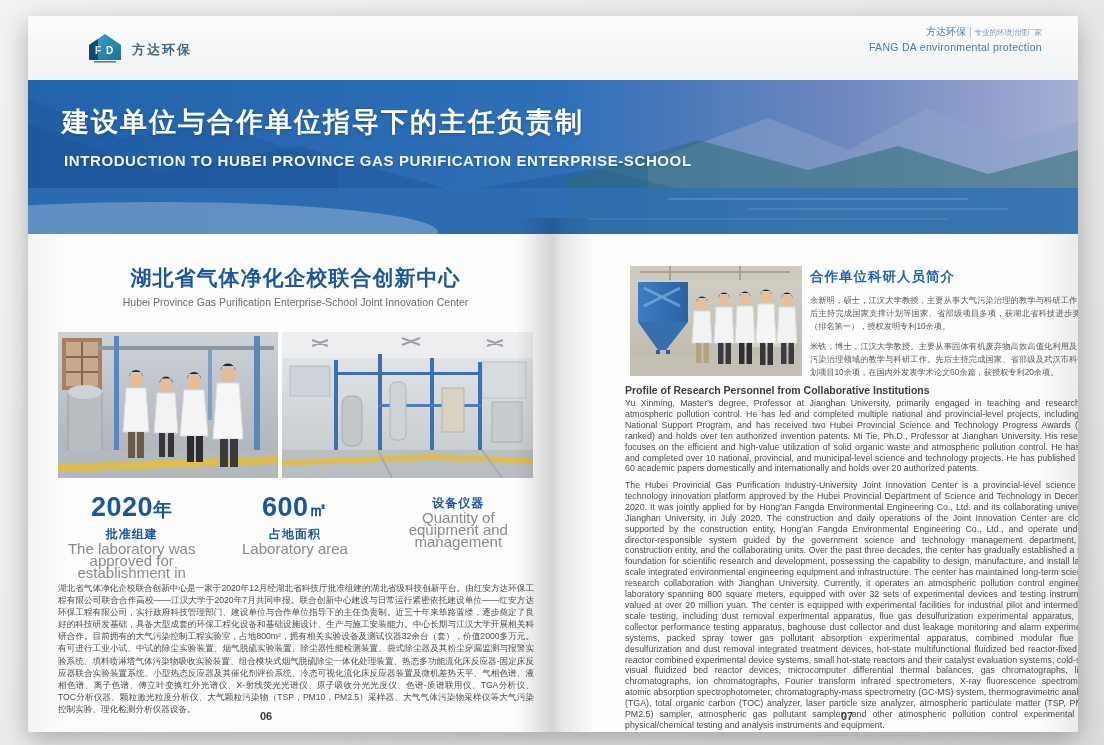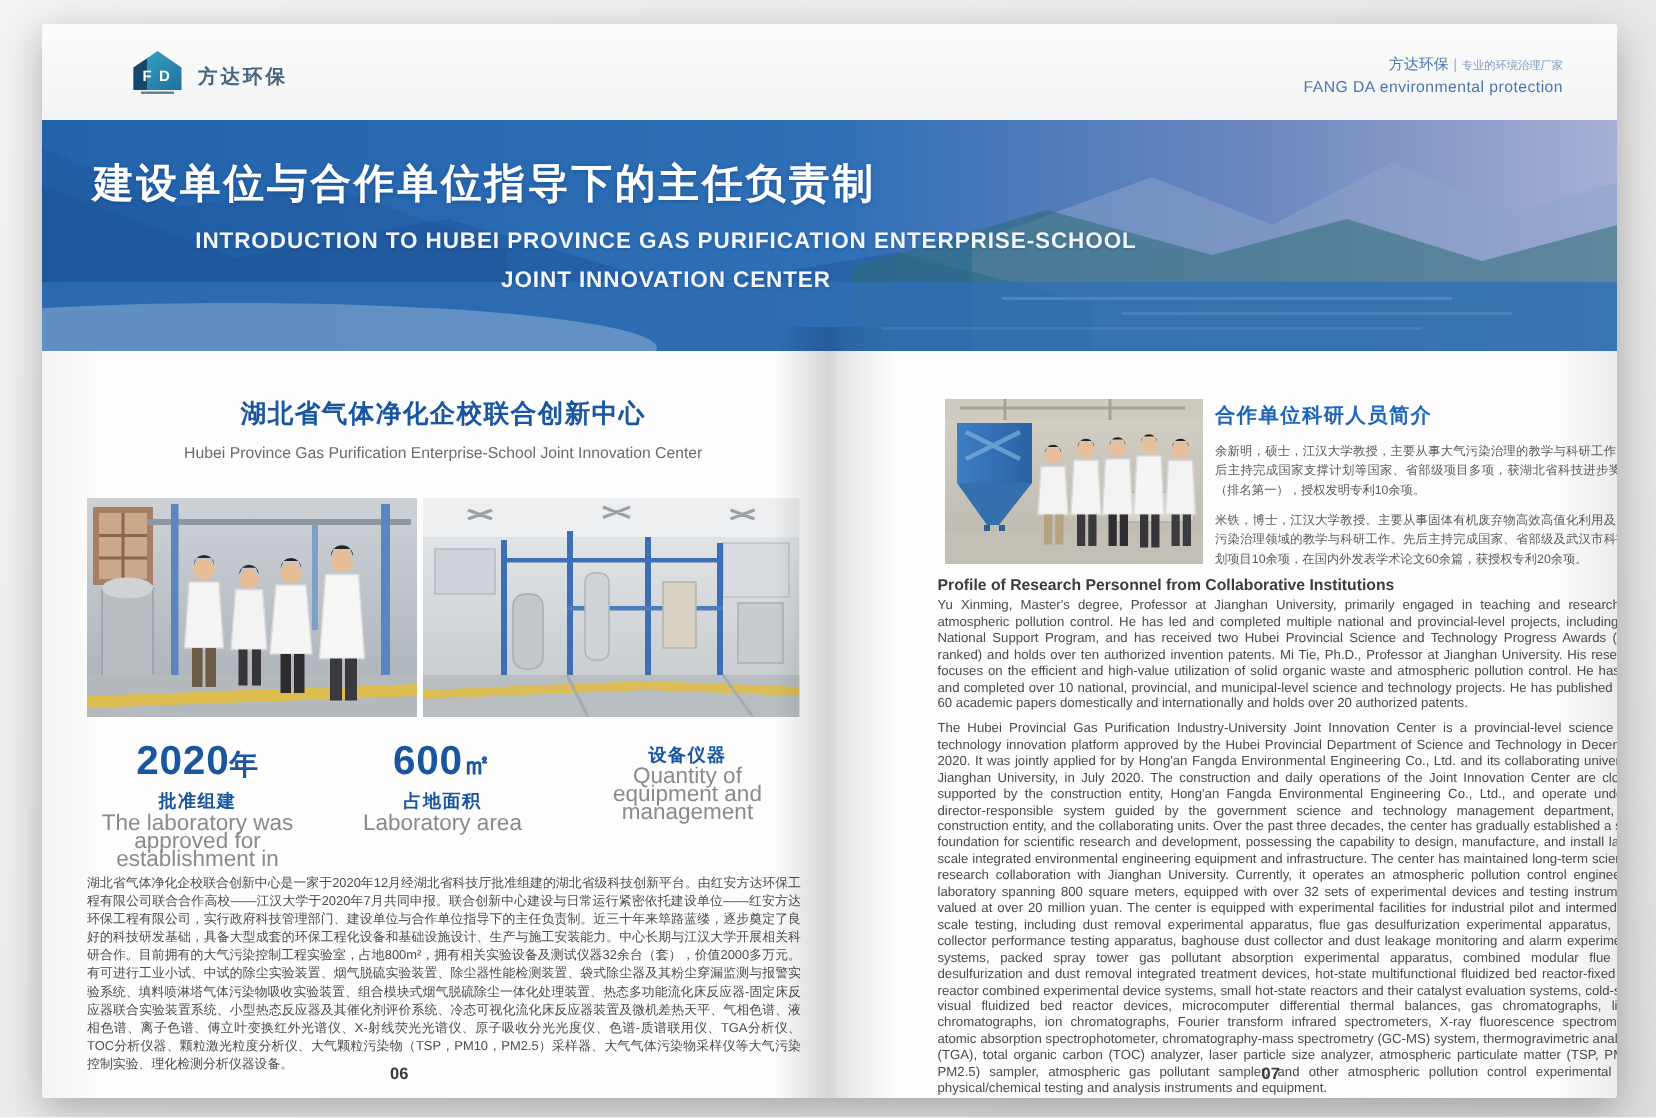--- a/index.html
+++ b/index.html
@@ -23,45 +23,44 @@
     position:absolute; left:488px; top:202px; width:80px; height:514px; pointer-events:none;
     background:linear-gradient(to right, rgba(0,0,0,0) 0%, rgba(0,0,0,.16) 46%, rgba(0,0,0,.09) 58%, rgba(0,0,0,0) 100%);
   }
   
   .header{
     position:absolute; left:0; top:0; width:1050px; height:64px;
     background:linear-gradient(to bottom,#fcfcfc,#f2f3f4);
   }
   .brand-left{ position:absolute; left:58px; top:16px; display:flex; align-items:center; gap:8px; }
   .brand-left .logo-name{ font-size:13px; font-weight:bold; color:#48677f; letter-spacing:2px; }
-  .brand-right{ position:absolute; right:36px; top:20px; text-align:right; line-height:15px; }
+  .brand-right{ position:absolute; right:36px; top:8px; text-align:right; line-height:15px; }
   .brand-right .l1{ font-size:10px; color:#4a76b0; }
   .brand-right .l1 .tag{ font-size:7.5px; color:#7e99c0; }
   .brand-right .l1 .sep{ color:#9db2d0; margin:0 3px; }
   .brand-right .l2{ font-size:10.5px; color:#4a76b0; letter-spacing:.3px; }
   
   .banner{ position:absolute; left:0; top:64px; width:1050px; height:154px; overflow:hidden; }
   .banner svg{ position:absolute; inset:0; }
   .banner .title-cn{
     position:absolute; left:34px; top:24px; color:#ffffff;
     font-size:27px; font-weight:bold; letter-spacing:2px;
     text-shadow:0 1px 3px rgba(10,40,90,.35);
   }
   .banner .title-en{
     position:absolute; left:36px; top:68px; color:#f2f6fb; font-weight:bold;
     font-size:15px; letter-spacing:.6px; line-height:26px; width:760px;
     text-shadow:0 1px 2px rgba(10,40,90,.3);
-    text-align:center;
   }
   
   .page-left{ position:absolute; left:0; top:218px; width:525px; height:498px; }
   .page-right{ position:absolute; left:525px; top:218px; width:525px; height:498px; }
 
   .lp-title{ position:absolute; left:30px; top:30px; width:475px; text-align:center;
-    color:#1a56a0; font-size:17px; font-weight:bold; letter-spacing:1px; }
+    color:#1a56a0; font-size:21px; font-weight:bold; letter-spacing:1px; }
   .lp-subtitle{ position:absolute; left:20px; top:62px; width:495px; text-align:center;
     color:#6b6b6b; font-size:10.5px; }
   .lp-photos{ position:absolute; left:30px; top:98px; width:475px; height:146px; display:flex; gap:4px; }
   .lp-photos svg{ display:block; }
 
   .lp-stats{ position:absolute; left:22px; top:258px; width:490px; display:flex; }
   .stat{ flex:1; text-align:center; }
   .stat .val{ color:#1a56a0; font-weight:bold; font-size:27px; letter-spacing:.5px; }
   .stat .val .unit{ font-size:19px; }
   .stat .cn{ color:#1a56a0; font-weight:bold; font-size:12px; margin-top:3px; letter-spacing:1px; }
@@ -137,21 +136,20 @@
         <path d="M540 98 L670 60 L780 90 L870 66 L960 94 L1050 70 L1050 154 L540 154 Z" fill="#2e6b74" opacity=".55"></path>
         <rect x="0" y="108" width="1050" height="46" fill="#2f6fb6" opacity=".78"></rect>
         <rect x="640" y="118" width="300" height="2" fill="#ffffff" opacity=".14"></rect>
         <rect x="720" y="128" width="260" height="2" fill="#ffffff" opacity=".10"></rect>
         <rect x="560" y="138" width="360" height="2" fill="#ffffff" opacity=".08"></rect>
         <ellipse cx="130" cy="152" rx="280" ry="30" fill="#ffffff" opacity=".25"></ellipse>
       </svg>
       <div class="title-cn">建设单位与合作单位指导下的主任负责制</div>
       <div class="title-en">
         <div>INTRODUCTION TO HUBEI PROVINCE GAS PURIFICATION ENTERPRISE-SCHOOL</div>
-        <div>JOINT INNOVATION CENTER</div>
       </div>
     </section>
 
     <section class="page-left">
       <h2 class="lp-title">湖北省气体净化企校联合创新中心</h2>
       <div class="lp-subtitle">Hubei Province Gas Purification Enterprise-School Joint Innovation Center</div>
 
       <div class="lp-photos">
 
         <svg width="220" height="146" viewBox="0 0 220 146">

